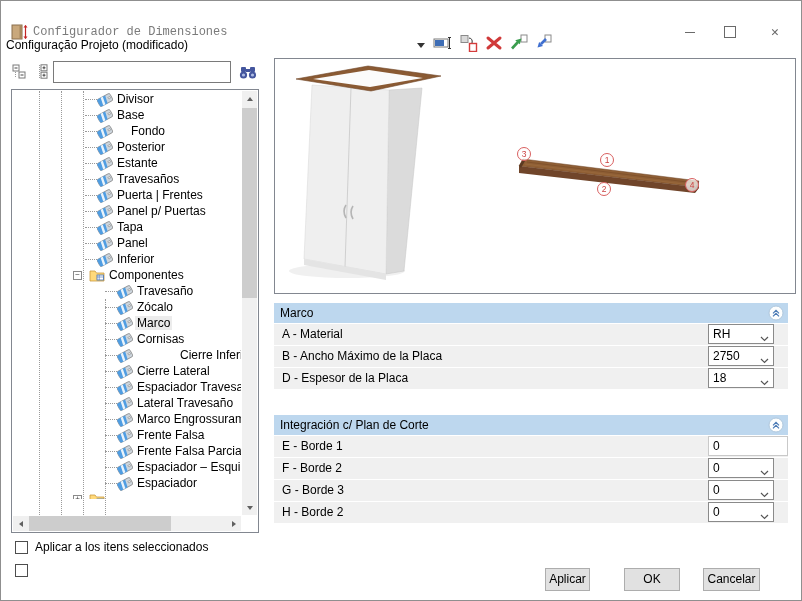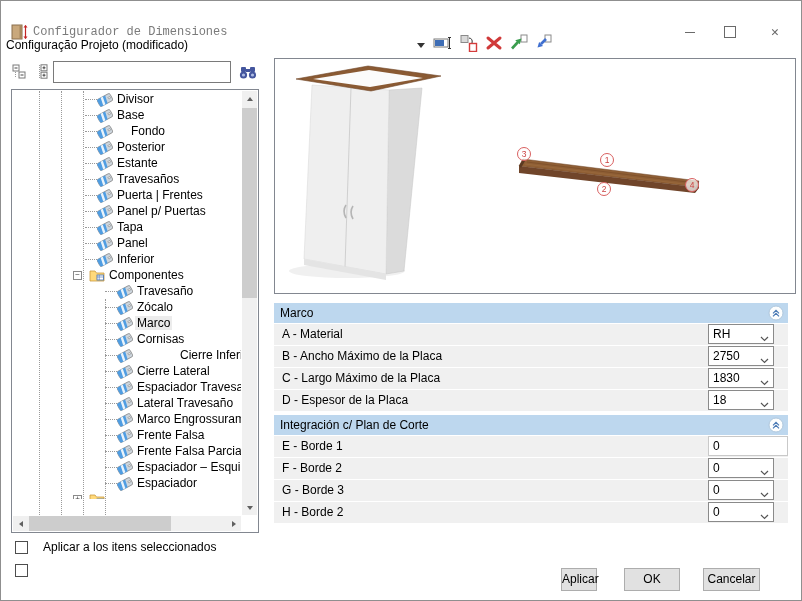--- a/index.html
+++ b/index.html
@@ -50,21 +50,21 @@
   .sheader{position:relative;height:20px;background:#bdd7ee;line-height:20px;padding-left:6px;box-sizing:border-box;}
   .sheader .collapse{position:absolute;right:4px;top:2px;width:16px;height:16px;}
   .prow{position:relative;height:21px;background:#f0f0f0;margin-top:1px;}
   .prow .plabel{position:absolute;left:8px;top:0;line-height:21px;}
   .pvalue{position:absolute;top:0;height:20px;background:#fff;border:1px solid #8a8a8a;box-sizing:border-box;}
   .pvalue.dropdown{left:434px;width:66px;}
   .pvalue.text{left:434px;width:80px;border-color:#c9c9c9;}
   .pvalue .vtext{position:absolute;left:4px;top:0;line-height:18px;}
   .pvalue .dd-arrow{position:absolute;right:4px;top:6px;}
   
-  .chk-row{position:absolute;left:14px;display:flex;align-items:center;gap:15px;}
+  .chk-row{position:absolute;left:14px;display:flex;align-items:center;gap:7px;}
   .chk-box{width:13px;height:13px;border:1px solid #4d4d4d;background:#fff;box-sizing:border-box;}
   .btn{position:absolute;top:567px;height:23px;background:#e1e1e1;border:1px solid #adadad;box-sizing:border-box;
        text-align:center;line-height:21px;font-size:12px;}
 </style>
 </head>
 <body>
 
 <div class="win">
 
   <div class="titlebar">
@@ -561,29 +561,20 @@
       <div class="prow">
         <span class="plabel">B -  Ancho Máximo de la Placa</span>
         <span class="pvalue dropdown">
           <span class="vtext">2750</span>
           <span class="dd-arrow"><svg width="9" height="6" viewBox="0 0 9 6">
               <polyline points="1,1 4.5,4.5 8,1" fill="none" stroke="#555" stroke-width="1.2"></polyline>
             </svg></span>
         </span>
       </div>
       <div class="prow">
-        <span class="plabel">C - Largo Máximo de la Placa</span>
-        <span class="pvalue dropdown">
-          <span class="vtext">1830</span>
-          <span class="dd-arrow"><svg width="9" height="6" viewBox="0 0 9 6">
-              <polyline points="1,1 4.5,4.5 8,1" fill="none" stroke="#555" stroke-width="1.2"></polyline>
-            </svg></span>
-        </span>
-      </div>
-      <div class="prow">
         <span class="plabel">D - Espesor de la Placa</span>
         <span class="pvalue dropdown">
           <span class="vtext">18</span>
           <span class="dd-arrow"><svg width="9" height="6" viewBox="0 0 9 6">
               <polyline points="1,1 4.5,4.5 8,1" fill="none" stroke="#555" stroke-width="1.2"></polyline>
             </svg></span>
         </span>
       </div>
     </div>
   <div class="psection" id="section-1" style="top:414px;">
@@ -627,17 +618,17 @@
     </div>
 
   <div class="chk-row" style="top:539px;">
     <span class="chk-box"></span>
     <span>Aplicar a los itens seleccionados</span>
   </div>
   <div class="chk-row" style="top:563px;">
     <span class="chk-box"></span>
   </div>
 
-  <div class="btn" style="left:544px;width:36px;margin-left:16px;">Aplicar</div>
+  <div class="btn" style="left:544px;width:45px;">Aplicar</div>
   <div class="btn" style="left:623px;width:56px;">OK</div>
   <div class="btn" style="left:702px;width:57px;">Cancelar</div>
 
 </div>
 
 </body></html>

